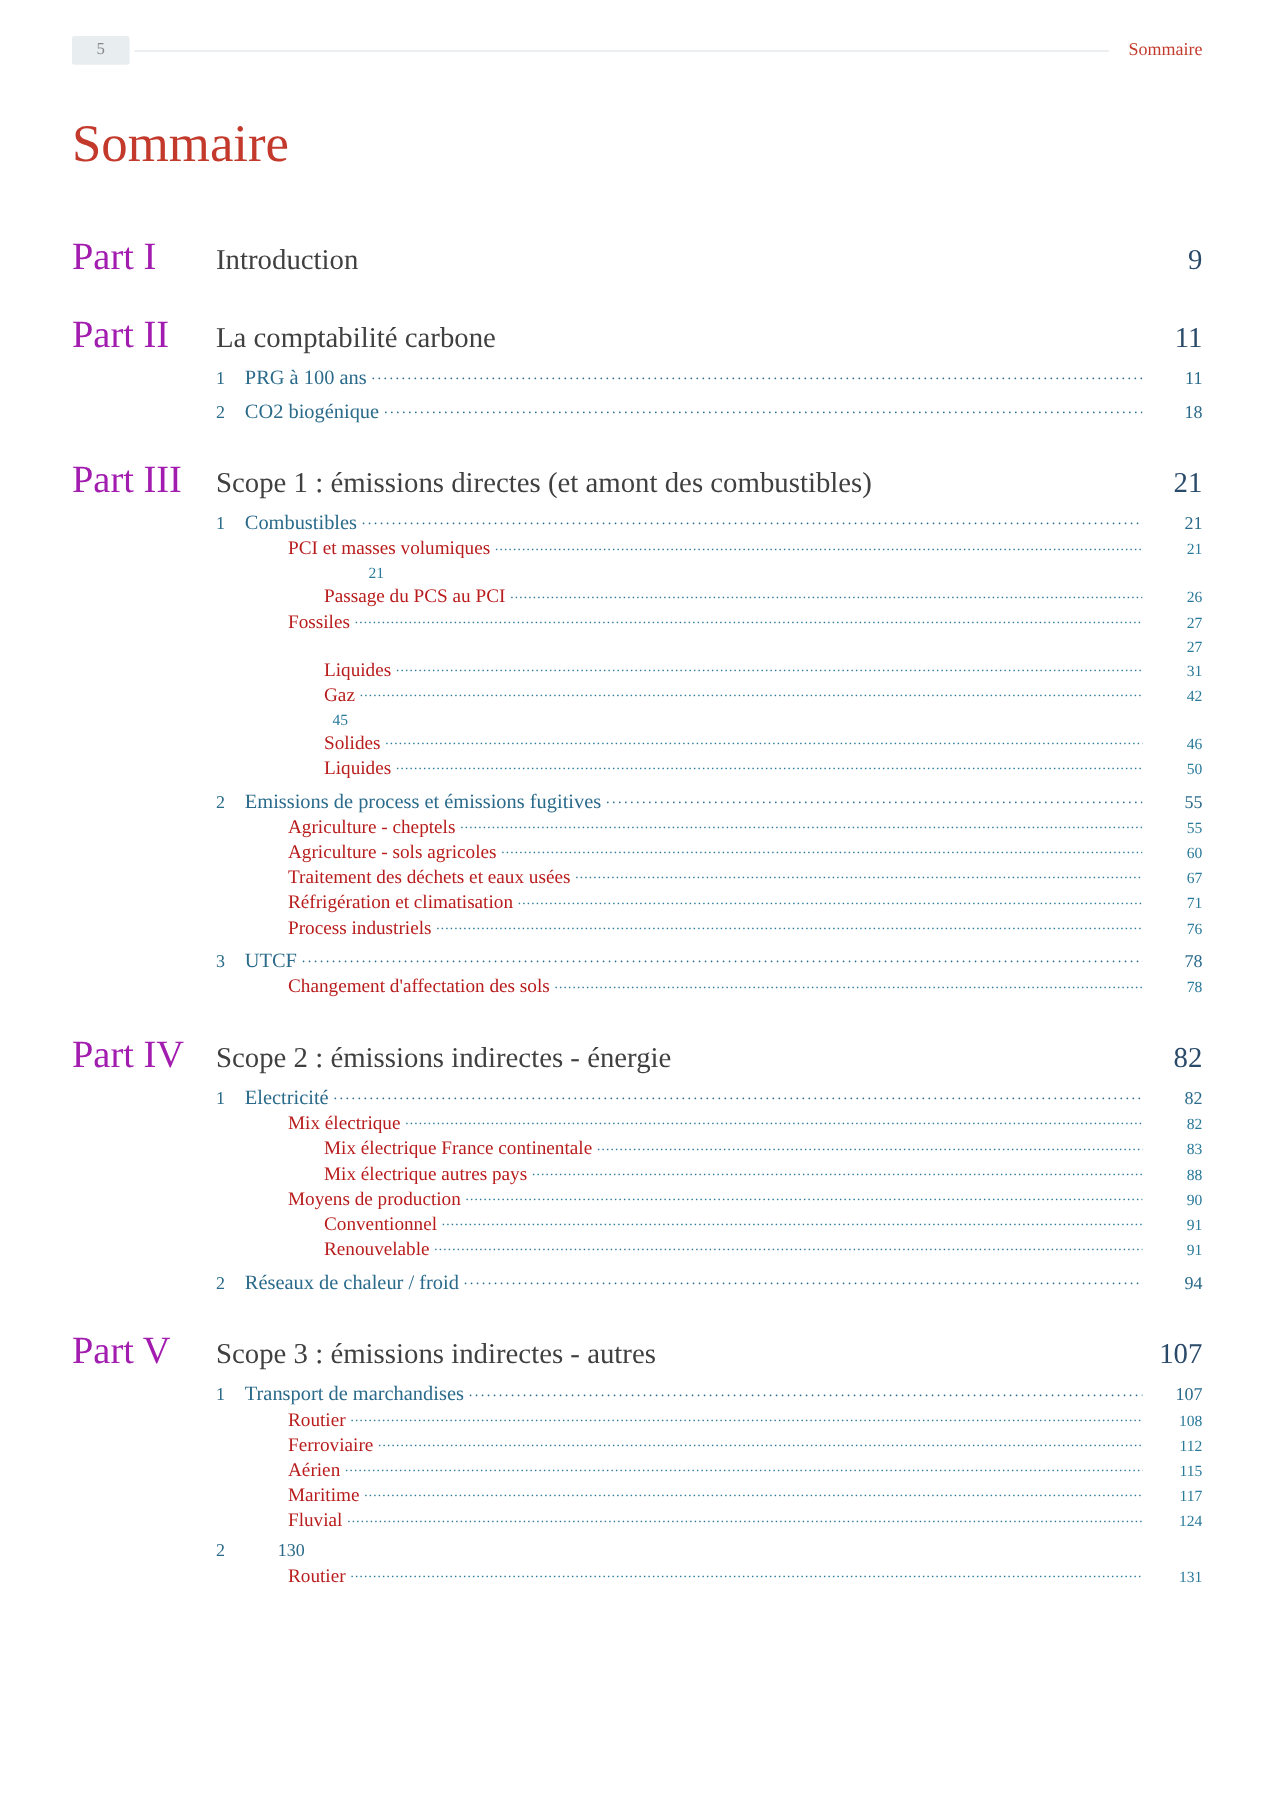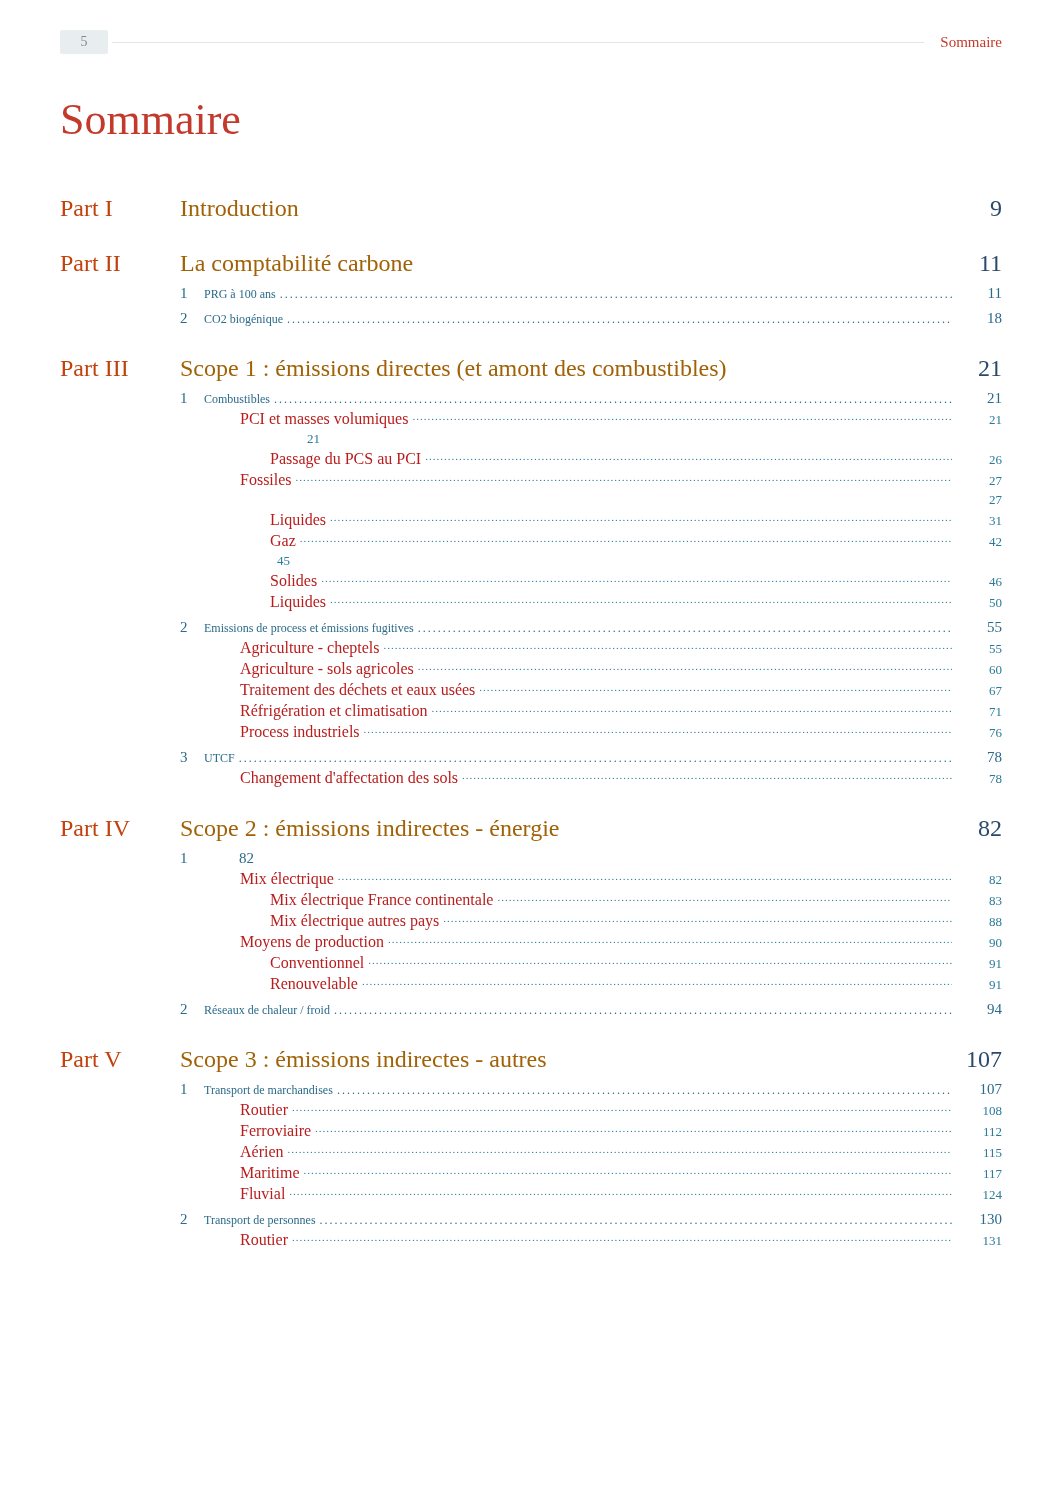--- a/index.html
+++ b/index.html
@@ -49,27 +49,27 @@
   .toc { width: 100%; }
   .part-row {
     display: flex;
     align-items: baseline;
     margin-top: 28px;
     margin-bottom: 6px;
   }
   .part-label {
     width: 120px;
     flex-shrink: 0;
-    color: #c2410c;
-    font-size: 24px;
+    color: #a21caf;
+    font-size: 32px;
     font-family: Georgia, serif;
   }
   .part-title {
     flex: 1;
-    color: #a16207;
+    color: #404040;
     font-size: 24px;
     font-family: Georgia, serif;
     padding-right: 20px;
   }
   .part-page {
     color: #2a4a6a;
     font-size: 24px;
     font-family: Georgia, serif;
     text-align: right;
     min-width: 50px;
@@ -82,21 +82,21 @@
   .section-indent { width: 120px; flex-shrink: 0; }
   .section-num {
     width: 24px;
     flex-shrink: 0;
     color: #2a6a8a;
     font-size: 15px;
   }
   .section-title {
     flex: 1;
     color: #2a6a8a;
-    font-size: 12px;
+    font-size: 17px;
     position: relative;
     overflow: hidden;
   }
   .section-title::after {
     content: ".....................................................................................................................................................................................................................";
     position: absolute;
     padding-left: 4px;
     color: #2a6a8a;
     letter-spacing: 2px;
     font-size: 12px;
@@ -278,20 +278,21 @@
       <div class="sub-page">78</div>
     </div>
     <div class="part-row">
       <div class="part-label">Part IV</div>
       <div class="part-title">Scope 2 : émissions indirectes - énergie</div>
       <div class="part-page">82</div>
     </div>
     <div class="section-row">
       <div class="section-indent"></div>
       <div class="section-num">1</div>
+      <div class="section-title">Electricité</div>
       <div class="section-page">82</div>
     </div>
     <div class="sub-row">
       <div class="sub-indent-1"></div>
       <div class="sub-title">Mix électrique</div>
       <div class="sub-page">82</div>
     </div>
     <div class="sub-row">
       <div class="sub-indent-2"></div>
       <div class="sub-title">Mix électrique France continentale</div>
@@ -355,21 +356,20 @@
       <div class="sub-page">117</div>
     </div>
     <div class="sub-row">
       <div class="sub-indent-1"></div>
       <div class="sub-title">Fluvial</div>
       <div class="sub-page">124</div>
     </div>
     <div class="section-row">
       <div class="section-indent"></div>
       <div class="section-num">2</div>
-      <div class="section-title">Transport de personnes</div>
       <div class="section-page">130</div>
     </div>
     <div class="sub-row">
       <div class="sub-indent-1"></div>
       <div class="sub-title">Routier</div>
       <div class="sub-page">131</div>
     </div>
   </div>
 
 </body></html>

